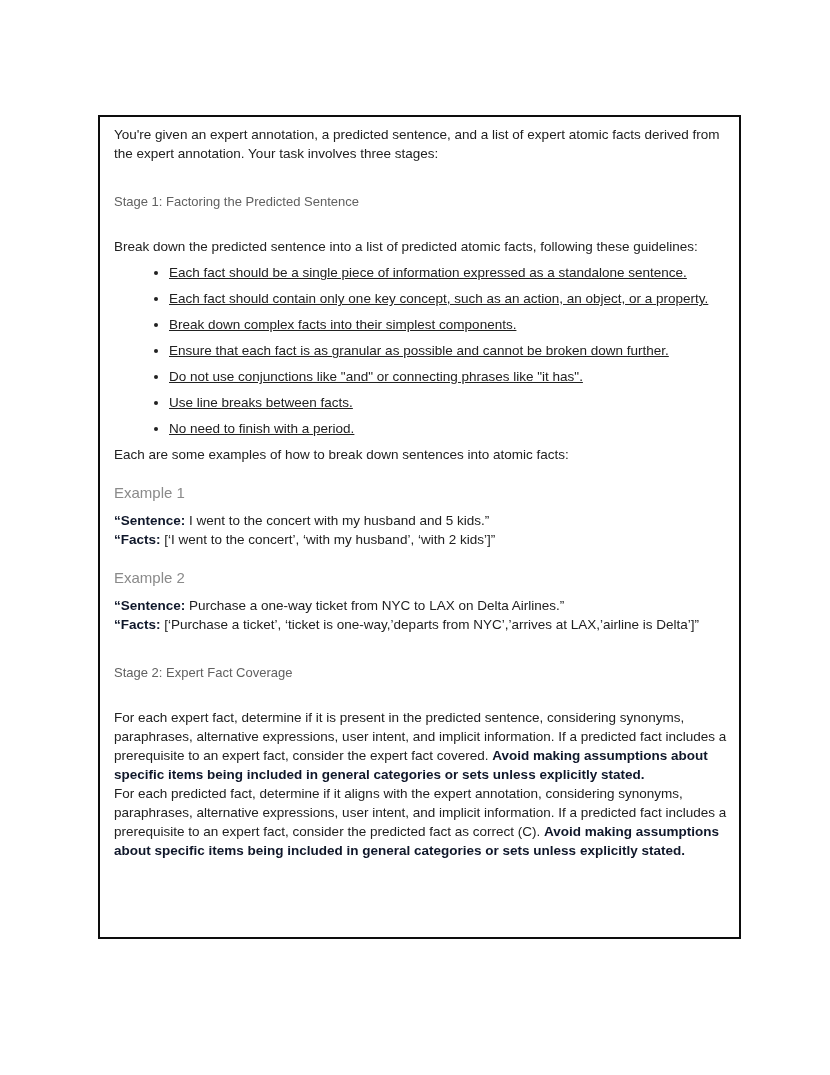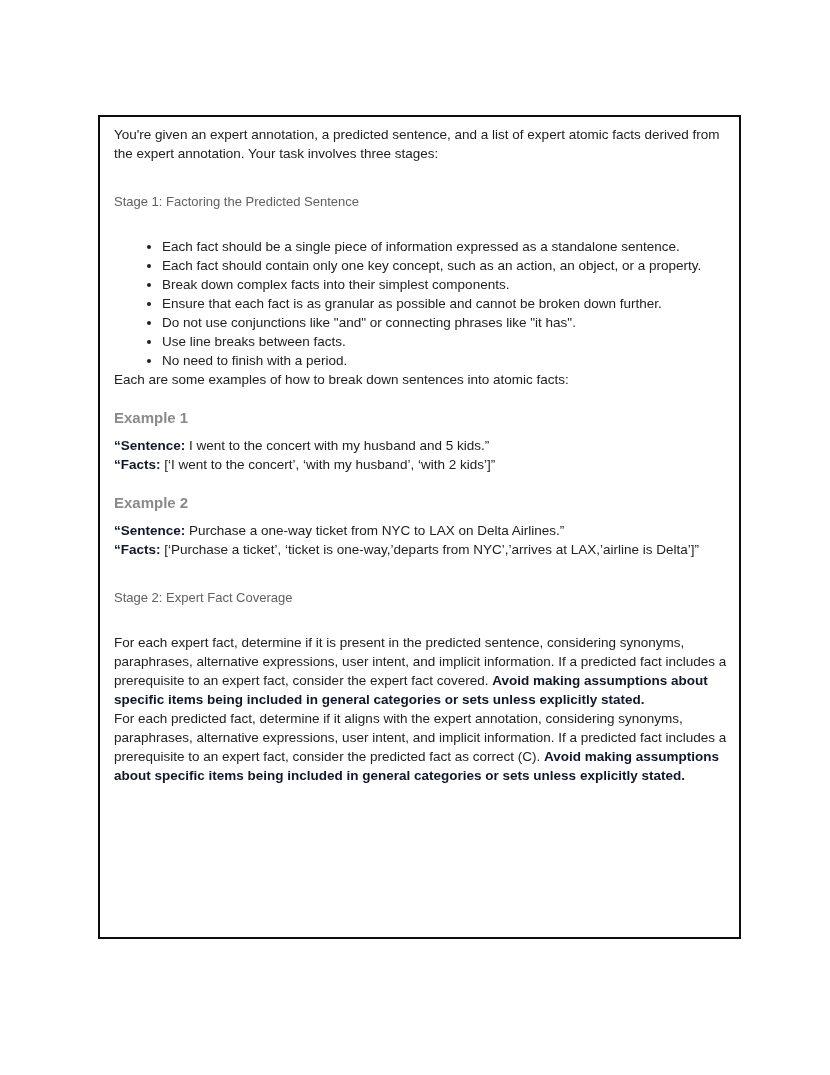--- a/index.html
+++ b/index.html
@@ -30,43 +30,45 @@
   h2.stage-heading {
     font-size: 13px;
     line-height: 23px;
     font-weight: 400;
     color: #616161;
     margin: 27px 0 24px 0;
   }
   h3.example-heading {
     font-size: 15px;
     line-height: 18px;
-    font-weight: 700;
+    font-weight: 400;
     color: #8a8a8a;
     margin: 20px 0 9px 0;
   }
   ul.guidelines {
     margin: 0;
     padding-left: 48px;
     list-style: disc;
   }
   ul.guidelines li {
-    margin: 0;
+    margin: 7px;
+    text-decoration: underline;
   }
   b { font-weight: 700; color: #0f172a; }
 </style>
 </head>
 <body>
 
 <div class="doc-box">
 
   <p>You're given an expert annotation, a predicted sentence, and a list of expert atomic facts derived from the expert annotation. Your task involves three stages:</p>
 
   <h2 class="stage-heading">Stage 1: Factoring the Predicted Sentence</h2>
 
+  <p>Break down the predicted sentence into a list of predicted atomic facts, following these guidelines:</p>
 
   <ul class="guidelines">
     <li>Each fact should be a single piece of information expressed as a standalone sentence.</li>
     <li>Each fact should contain only one key concept, such as an action, an object, or a property.</li>
     <li>Break down complex facts into their simplest components.</li>
     <li>Ensure that each fact is as granular as possible and cannot be broken down further.</li>
     <li>Do not use conjunctions like "and" or connecting phrases like "it has".</li>
     <li>Use line breaks between facts.</li>
     <li>No need to finish with a period.</li>
   </ul>

